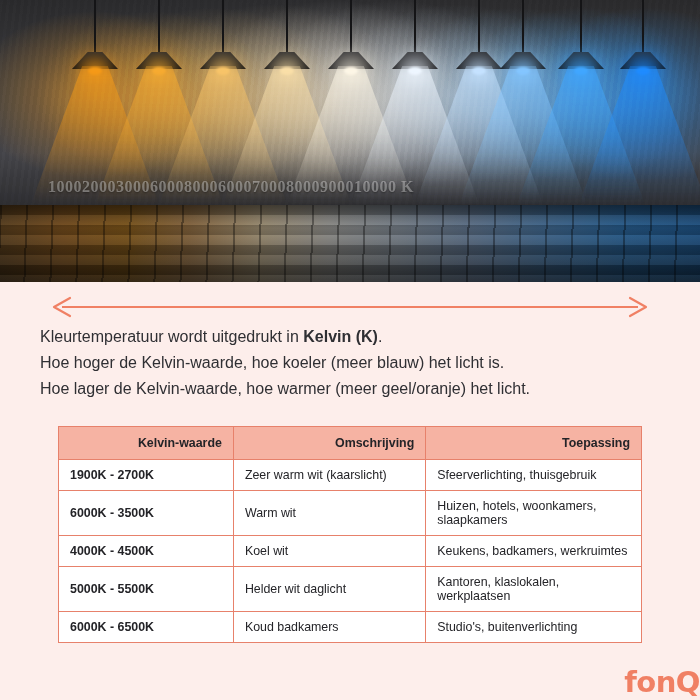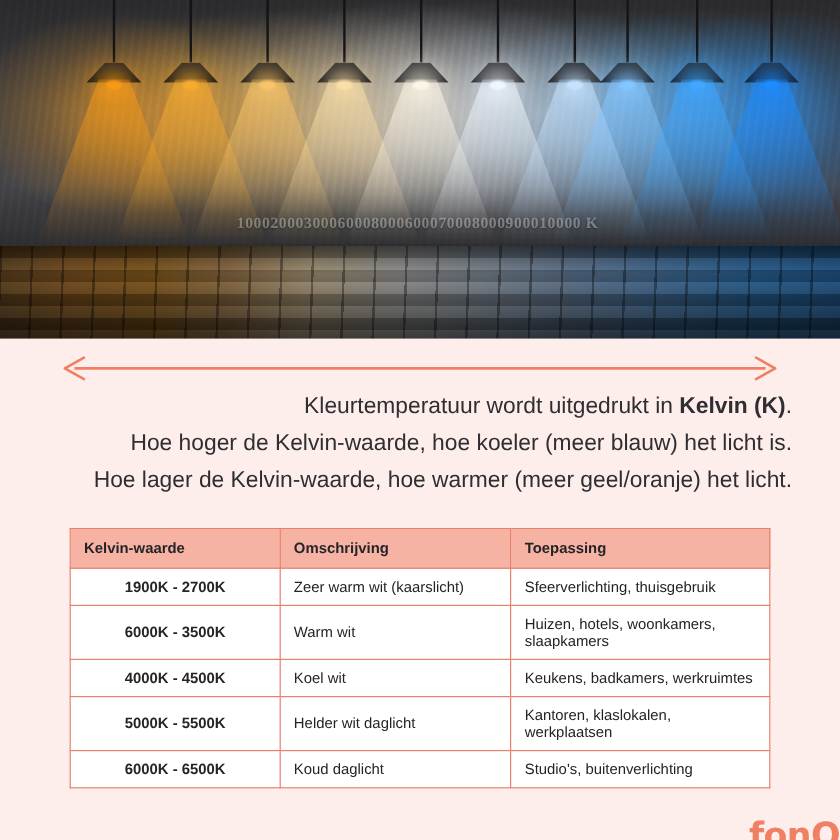--- a/index.html
+++ b/index.html
@@ -77,67 +77,67 @@
     background: repeating-linear-gradient(92deg,
       rgba(0,0,0,0.35) 0 2px, rgba(0,0,0,0) 2px 26px);
   }
   .floor:before {
     content: ""; position: absolute; inset: 0;
     background: repeating-linear-gradient(180deg,
       rgba(0,0,0,0.22) 0 10px, rgba(255,255,255,0.04) 10px 20px);
   }
   .kelvin-scale {
     position: absolute; top: 178px; left: 0; width: 696px;
-    display: flex; justify-content: center;
+    display: flex; justify-content: flex-start;
     padding: 0 48px;
     font-family: "Liberation Serif", serif;
-    font-size: 13px; font-weight: bold; letter-spacing: 0.5px;
+    font-size: 16px; font-weight: bold; letter-spacing: 0.5px;
     color: rgba(255,255,255,0.42);
     text-shadow: 0 1px 2px rgba(0,0,0,0.45);
   }
   .kelvin-scale span { opacity: 0.85; }
 
   
   .arrow-wrap { padding: 14px 48px 0; }
   .arrow { display: block; }
 
   
   .intro {
-    text-align: right;
+    text-align: left;
     color: #2f2f33;
-    font-size: 19px;
+    font-size: 16px;
     line-height: 1.62;
     padding: 6px 40px 0;
   }
   .intro b { font-weight: bold; }
 
   
   .table-wrap { padding: 24px 58px 0; }
   table {
     width: 100%;
     border-collapse: collapse;
     background: #ffffff;
     font-size: 12.4px;
     color: #242428;
   }
   thead th {
     background: #f6b3a3;
-    text-align: left;
+    text-align: right;
     font-weight: bold;
     padding: 9px 11px;
     border: 1px solid #e7816b;
     font-size: 12.4px;
     white-space: nowrap;
   }
   tbody td {
     border: 1px solid #e7816b;
     padding: 8px 11px;
     vertical-align: middle;
   }
-  tbody td.range { font-weight: bold; white-space: nowrap; text-align: center; }
+  tbody td.range { font-weight: bold; white-space: nowrap; }
   col.c1 { width: 30%; }
   col.c2 { width: 33%; }
   col.c3 { width: 37%; }
 
   
   .logo {
     text-align: right;
     margin-top: 22px;
     font-family: "DejaVu Sans", sans-serif;
     font-size: 29px;
@@ -279,21 +279,21 @@
           <td>Koel wit</td>
           <td>Keukens, badkamers, werkruimtes</td>
         </tr>
         <tr>
           <td class="range">5000K - 5500K</td>
           <td>Helder wit daglicht</td>
           <td>Kantoren, klaslokalen, werkplaatsen</td>
         </tr>
         <tr>
           <td class="range">6000K - 6500K</td>
-          <td>Koud daglicht</td>
+          <td>Koud badkamers</td>
           <td>Studio's, buitenverlichting</td>
         </tr>
       </tbody>
     </table>
   </div>
 
   <div class="logo">fonQ</div>
 
 </div>
 

